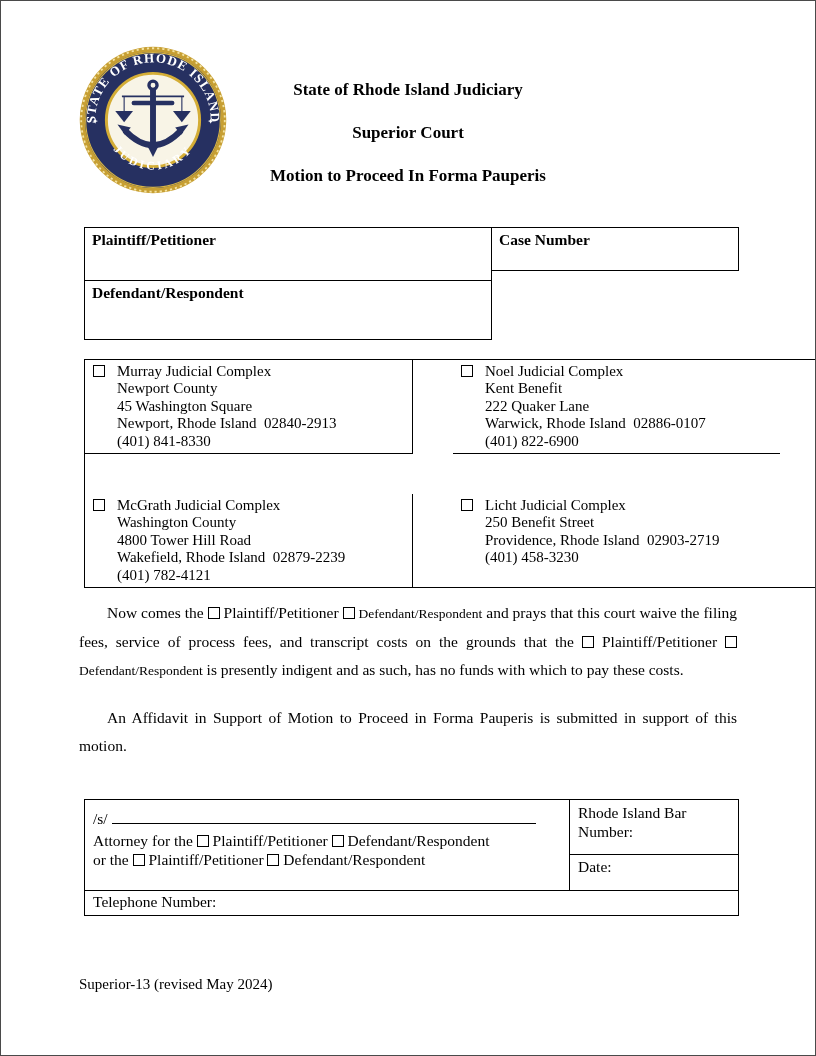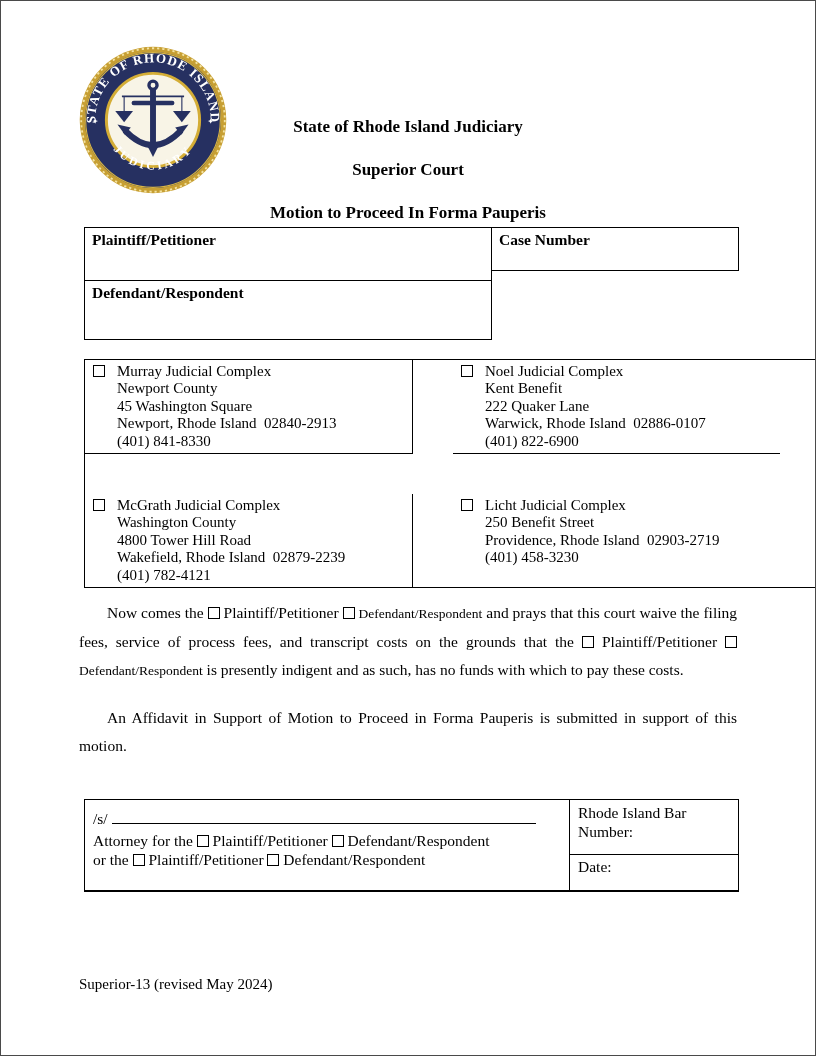--- a/index.html
+++ b/index.html
@@ -11,21 +11,21 @@
     background:#ffffff;
     border:1px solid #4a4a4a;
     font-family:"Liberation Serif", serif;
     color:#000000;
     overflow:hidden;
   }
 
   
   .header-area { position:relative; height:226px; }
   .seal { position:absolute; left:78px; top:44px; }
-  .titles { position:absolute; left:0; right:0; top:79px; text-align:center;margin-top:37px; }
+  .titles { position:absolute; left:0; right:0; top:79px; text-align:center; }
   .title { font-size:17px; font-weight:bold; line-height:19px; margin-bottom:24px; }
 
   
   .case-table { display:flex; margin-left:83px; width:655px; }
   .case-left  { width:408px; }
   .cell-plaintiff { height:54px; border:1px solid #000; padding:3px 7px; }
   .cell-defendant { height:59px; border:1px solid #000; border-top:none; padding:3px 7px; }
   .case-right { width:247px; }
   .cell-casenum { height:44px; border:1px solid #000; border-left:none; padding:3px 7px; }
   .cell-label { font-size:15.5px; font-weight:bold; }
@@ -224,17 +224,20 @@
       <div class="sig-right">
         <div class="sig-bar">
           <span>Rhode Island Bar Number:</span>
         </div>
         <div class="sig-date">
           <span>Date:</span>
         </div>
       </div>
 
     </div>
+    <div class="sig-phone">
+      <span>Telephone Number:</span>
+    </div>
   </div>
 
   <div class="footer">Superior-13 (revised May 2024)</div>
 
 </div>
 
 </body></html>

